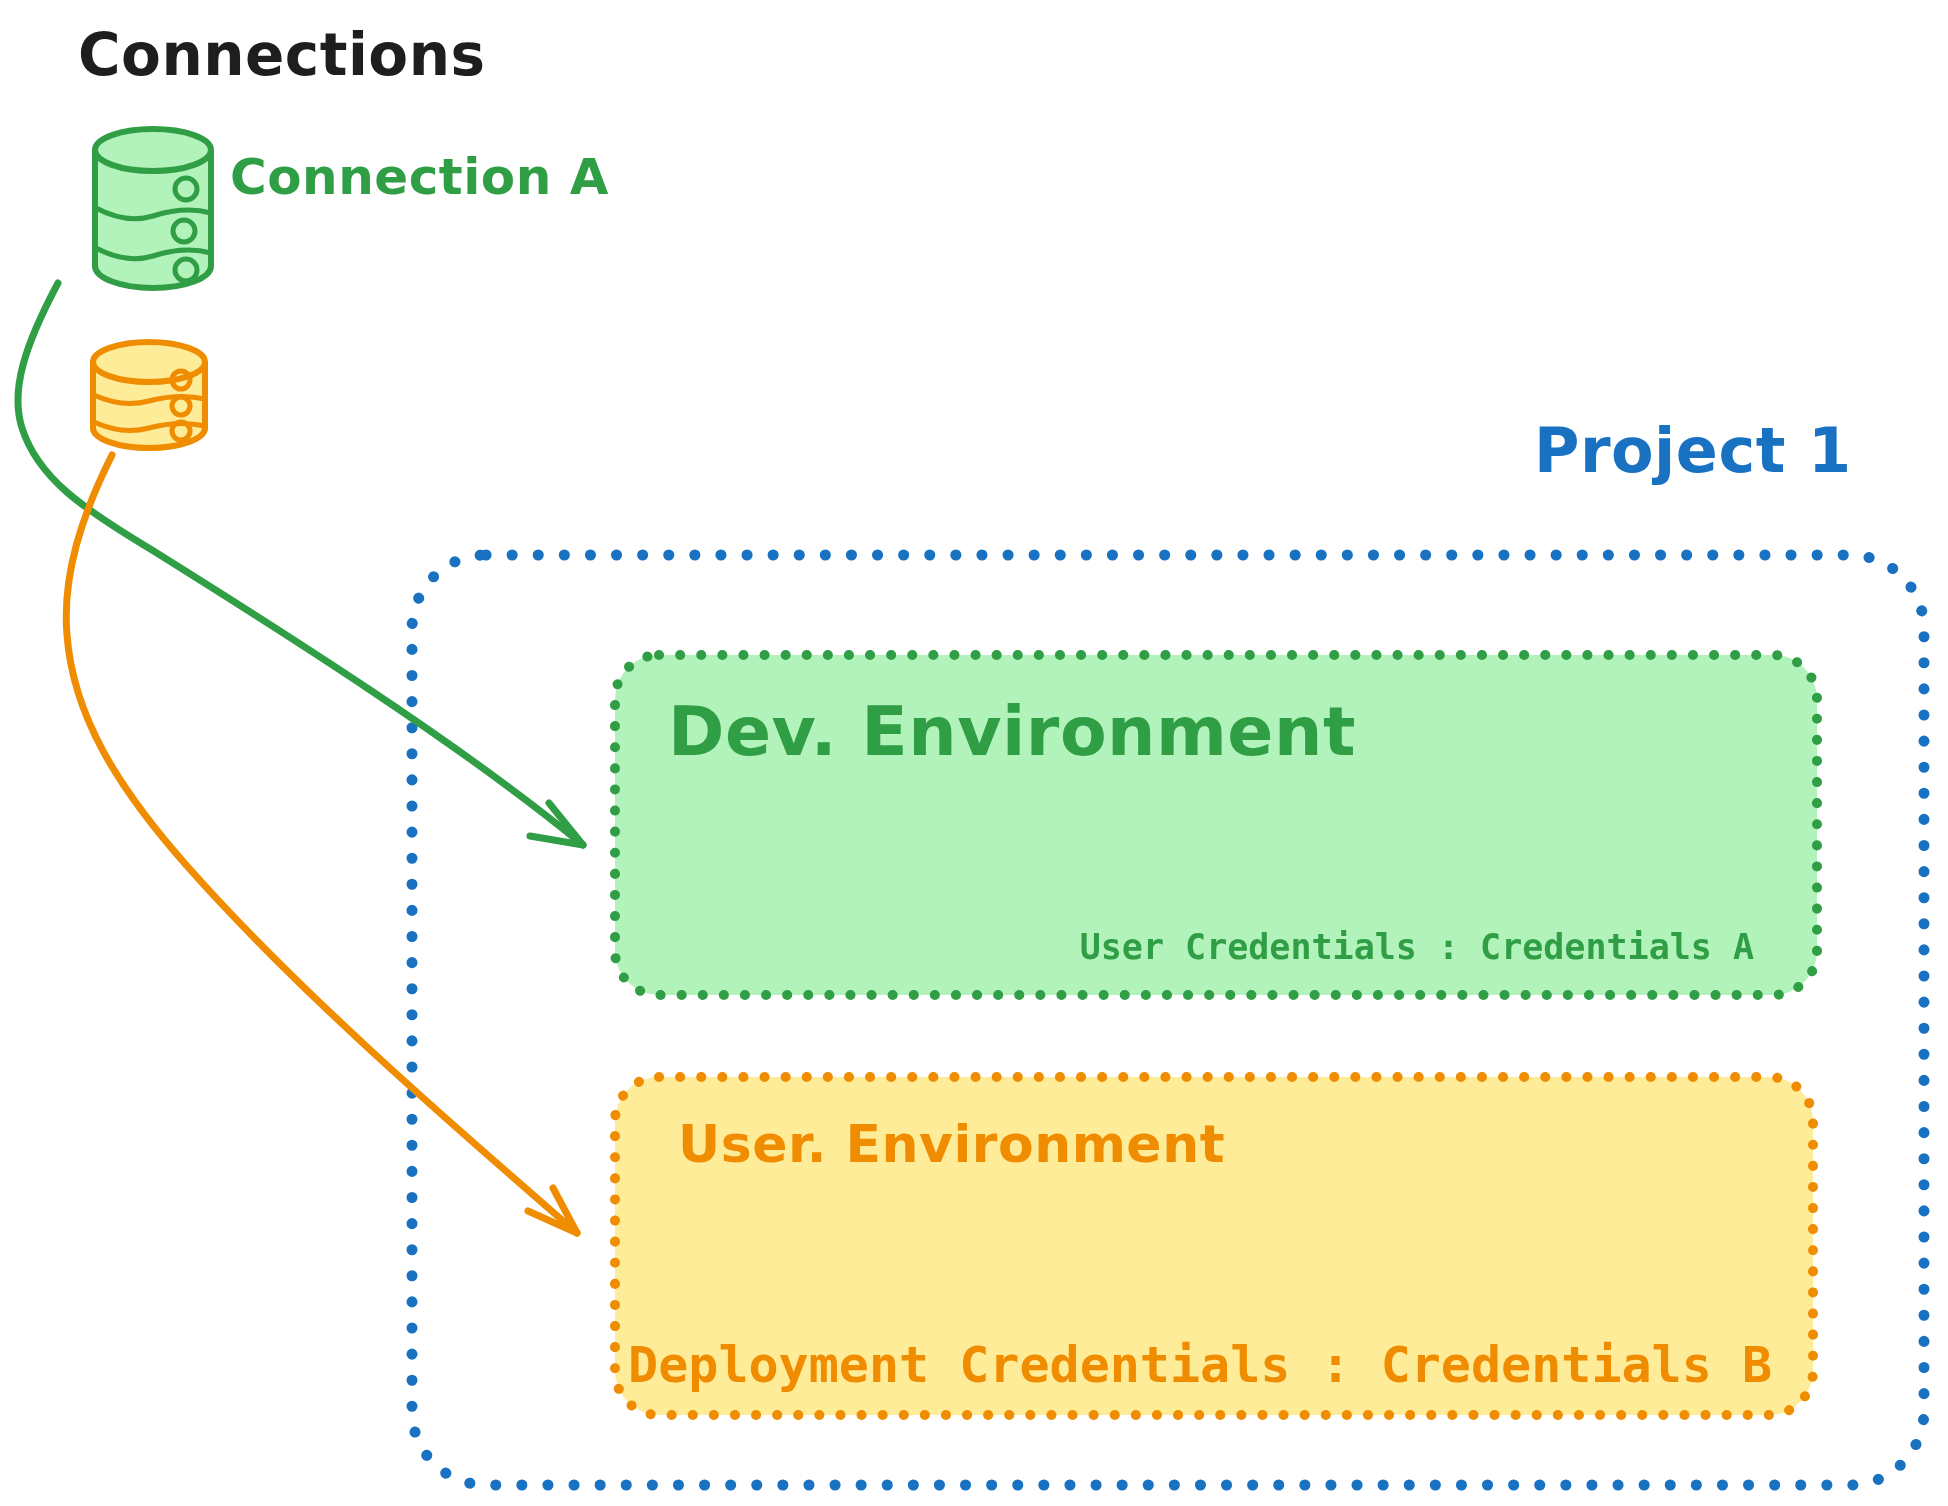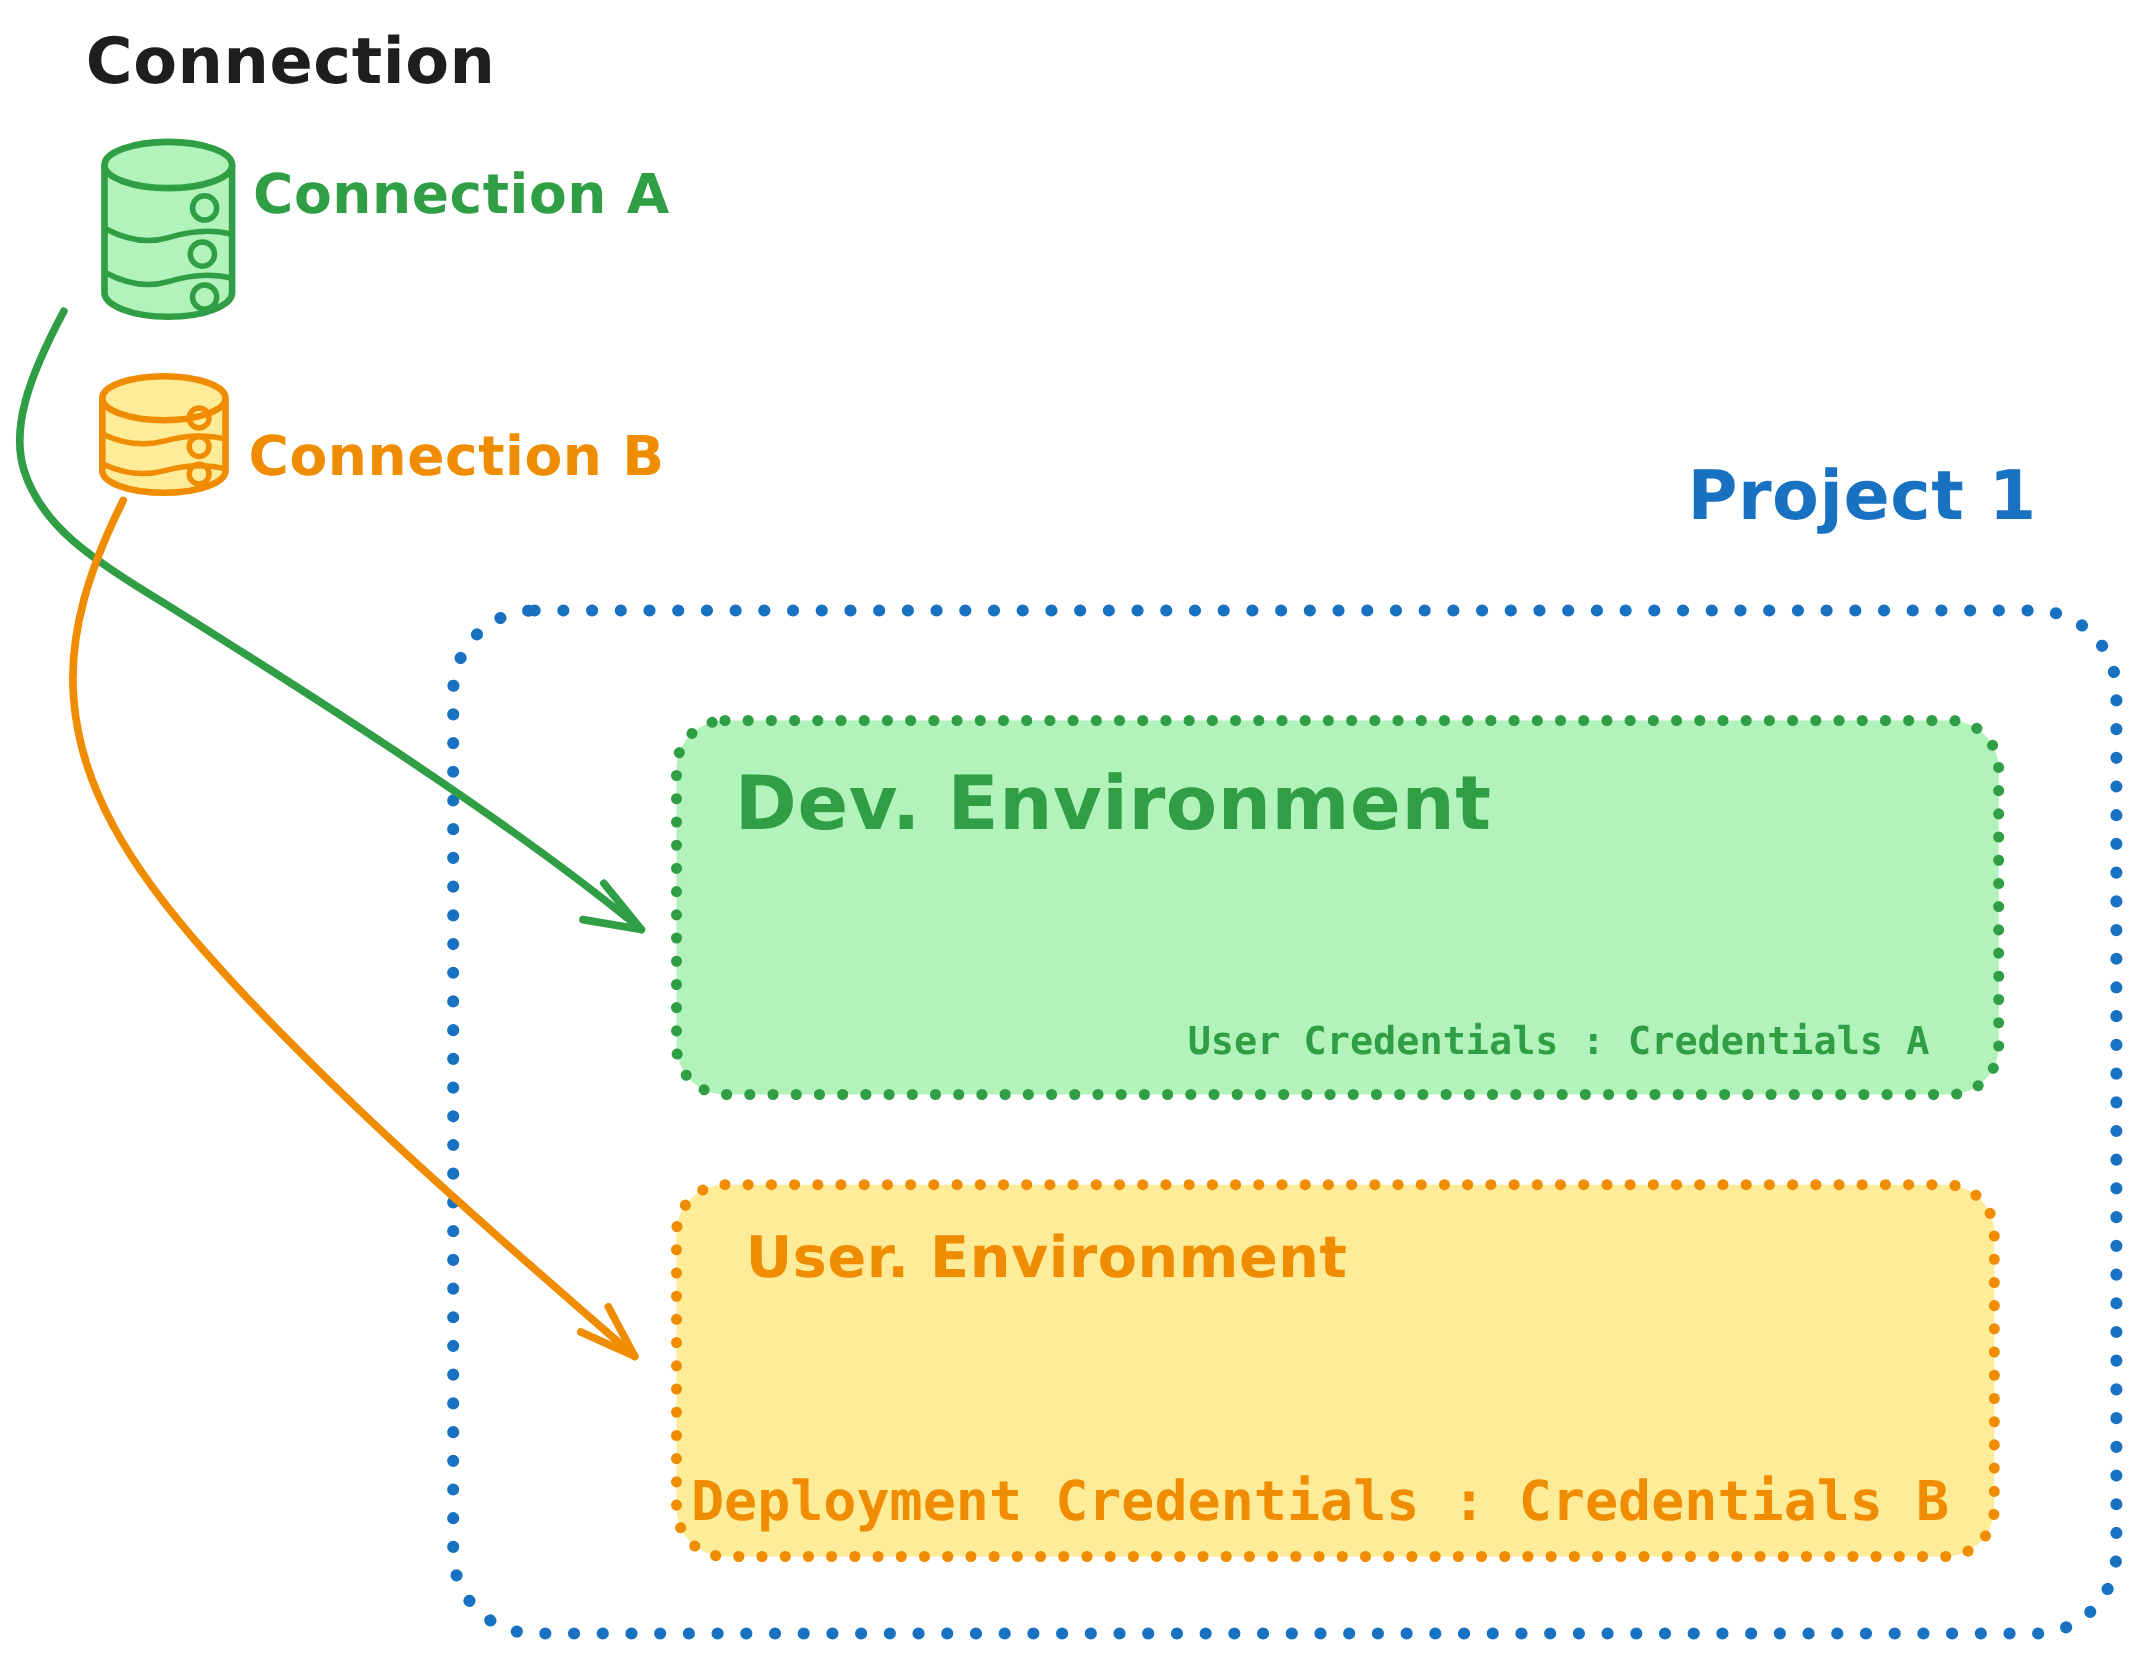--- a/index.html
+++ b/index.html
@@ -78,25 +78,24 @@
       <path d="M93,362 L93,428 a56,20 0 0 0 112,0 L205,362" class="fill-orange stroke-orange" stroke-width="6" stroke-linejoin="round"></path>
       <ellipse cx="149" cy="362" rx="56" ry="20" class="fill-orange stroke-orange" stroke-width="6"></ellipse>
       <path d="M94,395 q28,13 55,6 q30,-8 56,-2" class="nofill stroke-orange" stroke-width="5" stroke-linecap="round"></path>
       <path d="M94,422 q28,13 55,6 q30,-8 56,-2" class="nofill stroke-orange" stroke-width="5" stroke-linecap="round"></path>
       <circle cx="181" cy="380" r="9" class="nofill stroke-orange" stroke-width="5"></circle>
       <circle cx="181" cy="406" r="9" class="nofill stroke-orange" stroke-width="5"></circle>
       <circle cx="181" cy="431" r="9" class="nofill stroke-orange" stroke-width="5"></circle>
     </g>
   </svg>
 
-  <div class="label hand t-connections">Connection</div>
+  <div class="label hand t-connections">Connections</div>
 
   <div class="label hand t-conn-a">Connection A</div>
 
-  <div class="label hand t-conn-b">Connection B</div>
 
   <div class="label hand t-project">Project 1</div>
 
   <div class="label hand t-dev-title">Dev. Environment</div>
 
   <div class="label mono t-dev-creds">User Credentials : Credentials A</div>
 
   <div class="label hand t-prod-title">User. Environment</div>
 
   <div class="label mono t-prod-creds">Deployment Credentials : Credentials B</div>

